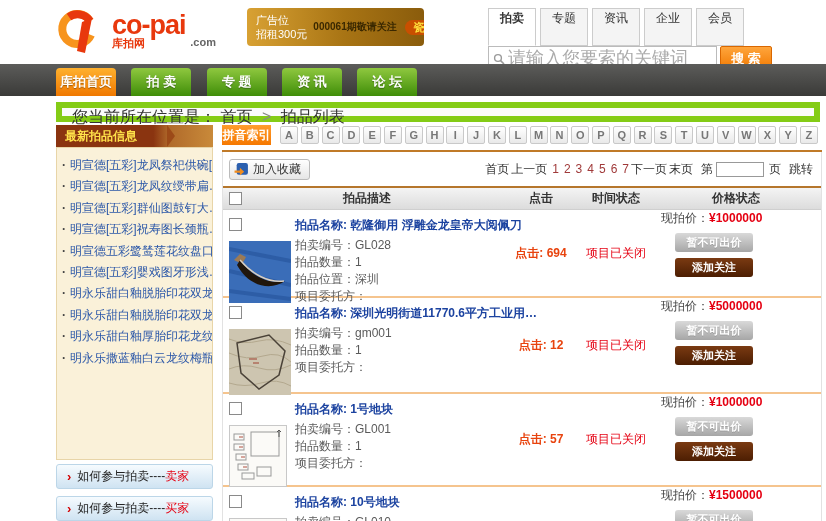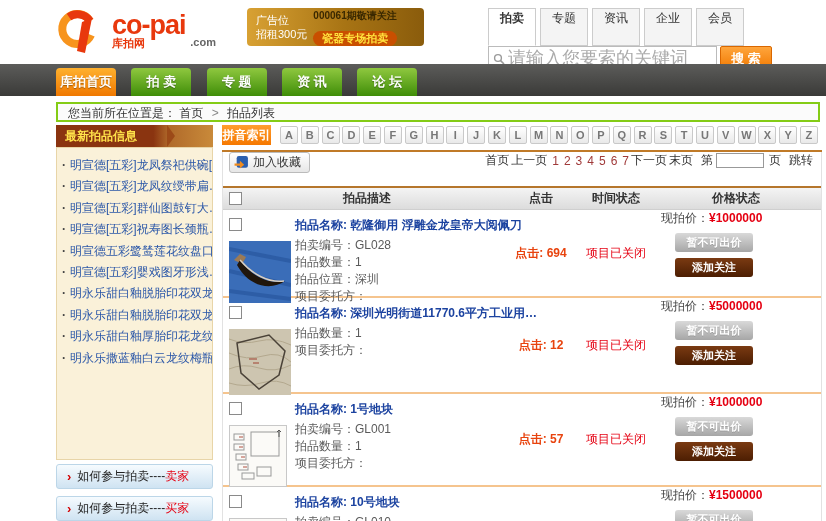--- a/index.html
+++ b/index.html
@@ -12,21 +12,21 @@
   .logo{position:absolute;left:56px;top:4px;height:54px;display:flex;align-items:center;gap:14px}
   .logo-mark{width:42px;height:46px}
   .logo-brand{font-size:27px;font-weight:bold;color:#e8380d;letter-spacing:-1px;line-height:26px}
   .logo-sub{display:flex;justify-content:space-between;width:104px;margin-top:-2px}
   .logo-cn{color:#e8380d;font-weight:bold;font-size:11px}
   .logo-tld{color:#666;font-weight:bold;font-size:11px}
 
   .ad{position:absolute;left:247px;top:8px;width:177px;height:38px;display:flex;align-items:center;
       background:linear-gradient(90deg,#d8a133,#a87414 55%,#8a5c0c);border-radius:4px;overflow:hidden}
   .ad-left{padding:0 6px 0 9px;color:#fff;font-size:11px;line-height:14px;white-space:nowrap}
-  .ad-right{flex:1;display:flex;flex-direction:column;align-items:flex-start;justify-content:center;gap:8px}
+  .ad-right{flex:1;display:flex;flex-direction:row;align-items:center;justify-content:center;gap:8px}
   .ad-notice{color:#3a2800;font-size:10px;font-weight:bold;white-space:nowrap}
   .ad-pill{background:#c94f00;border-radius:9px;padding:0 9px;height:15px;line-height:15px;
            color:#ffe23c;font-size:11px;font-weight:bold;white-space:nowrap}
 
   .search-area{position:absolute;left:488px;top:8px;width:292px}
   .top-tabs{display:flex;gap:4px;height:38px}
   .ttab{display:inline-block;padding:0 11px;line-height:19px;background:#f4f4f4;border:1px solid #ccc;
         color:#333;font-size:12px;cursor:pointer}
   .ttab.active{background:#fff;font-weight:bold;border-bottom-color:#fff}
   .search-row{display:flex;margin-top:0}
@@ -44,21 +44,21 @@
   
   .mainnav{position:absolute;left:0;top:64px;width:826px;height:32px;
            background:linear-gradient(#5c5c5a,#3a3a38);padding-left:56px;white-space:nowrap}
   .nav-btn{display:inline-block;width:60px;height:28px;margin:4px 12px 0 0;border-radius:4px 4px 0 0;
            text-align:center;line-height:28px;color:#fff;font-size:13px;font-weight:bold;
            background:linear-gradient(#8fc83f,#3f8d08);text-shadow:0 1px 1px rgba(0,0,0,.35)}
   .nav-btn.active{background:linear-gradient(#ffb12e,#f07800)}
 
   
   .breadcrumb{position:absolute;left:56px;top:102px;width:764px;height:20px;line-height:18px;
-              background:#fbfbfb;border:2px solid #84cc16;padding-left:10px;font-size:12px;color:#333}
+              background:#fbfbfb;border:6px solid #84cc16;padding-left:10px;font-size:16px;color:#333}
   .bc-sep{margin:0 5px;color:#888}
 
   
   .sidebar{position:absolute;left:56px;top:125px;width:157px}
   .side-header{height:22px;line-height:22px;padding-left:9px;font-size:12px;font-weight:bold;color:#ffe24a;
                background:linear-gradient(90deg,#8a3410 0%,#8a3410 62%,#b06a2a 72%,#c98a3a 100%);position:relative}
   .side-header::after{content:"";position:absolute;right:38px;top:0;border-top:11px solid transparent;
                border-bottom:11px solid transparent;border-left:8px solid #9c4a18}
   .side-list{list-style:none;height:313px;background:#faf1d9;border:1px solid #e8d5a8;padding:7px 3px 0 5px;overflow:hidden}
   .side-list li{font-size:12px;color:#2b57a8;line-height:21.4px;white-space:nowrap;cursor:pointer}
@@ -72,21 +72,21 @@
 
   
   .main{position:absolute;left:222px;top:125px;width:600px}
   .pinyin-row{display:flex;align-items:center;height:20px}
   .py-tag{width:49px;height:20px;line-height:20px;text-align:center;color:#fff;font-weight:bold;font-size:12px;
           background:linear-gradient(#ff9d2e,#f57800);margin-right:9px;flex:0 0 auto}
   .py-l{flex:0 0 auto;width:18px;height:18px;line-height:16px;text-align:center;font-size:11px;font-weight:bold;color:#777;
         background:linear-gradient(#fff,#e9e9e9);border:1px solid #c9c9c9;border-radius:2px;margin-right:2.8px}
   .divider{height:2px;background:#c07a28;margin-top:5px}
   .panel{border-left:1px solid #e2e2e2;border-right:1px solid #e2e2e2;min-height:369px}
-  .toolbar-row{height:34px;display:flex;align-items:flex-start;justify-content:space-between;padding:0 8px 0 6px}
+  .toolbar-row{height:34px;display:flex;align-items:center;justify-content:space-between;padding:0 8px 0 6px}
   .fav-btn{display:flex;align-items:center;gap:4px;height:21px;padding:0 8px 0 4px;border:1px solid #bbb;border-radius:3px;
            background:linear-gradient(#fff,#e6e6e6);font-size:12px;color:#333;cursor:pointer;font-family:inherit}
   .fav-ic{width:15px;height:15px}
   .pager{display:flex;align-items:center;font-size:12px;color:#333}
   .pg{margin-left:2px}
   .pn{color:#a03a3a;margin-left:5px}
   .jump-prefix{margin-left:8px}
   .jump-input{width:48px;height:15px;border:1px solid #999;margin:0 3px;font-size:11px;padding:0 2px}
   .jump-go{margin-left:8px}
 
@@ -336,20 +336,21 @@
               <path d="M0 24 q18 8 34 3 t28 6" stroke="#b3a88e" fill="none"></path>
               <path d="M0 40 q14 -6 30 -1 t32 -3" stroke="#b3a88e" fill="none"></path>
               <path d="M0 54 q16 5 32 0 t30 3" stroke="#b3a88e" fill="none"></path>
               <path d="M8 14 L40 6 L56 22 L50 46 L30 60 L12 44 Z" fill="none" stroke="#4a4238" stroke-width="1.5"></path>
               <path d="M20 30 l8 0 M24 34 l6 0" stroke="#a04030" stroke-width="1"></path>
             </svg>
           </span>
         </div>
         <div class="col-desc">
           <a class="item-title">拍品名称: 深圳光明街道11770.6平方工业用…</a>
+          <div class="f">拍卖编号：gm001</div>
           <div class="f">拍品数量：1</div>
           <div class="f">项目委托方：</div>
         </div>
         <div class="col-click">
             <span class="click-txt"><span>点击:</span> <span>12</span></span>
           </div>
         <div class="col-status">
             <span class="status-txt">项目已关闭</span>
           </div>
         <div class="col-price">

